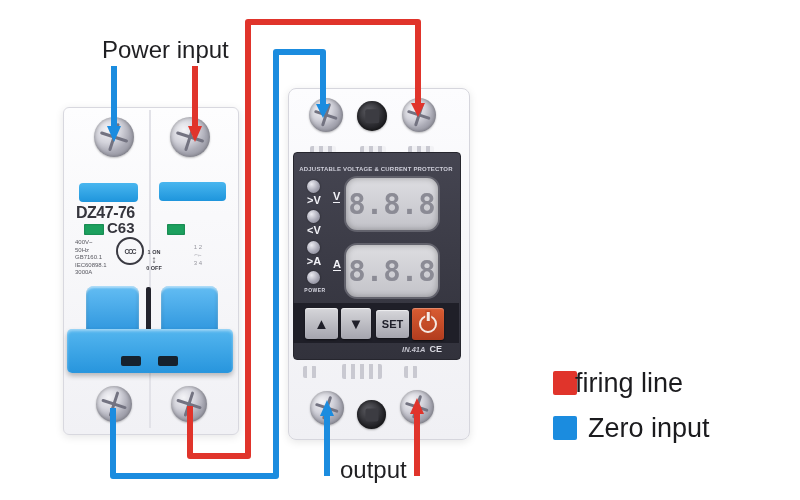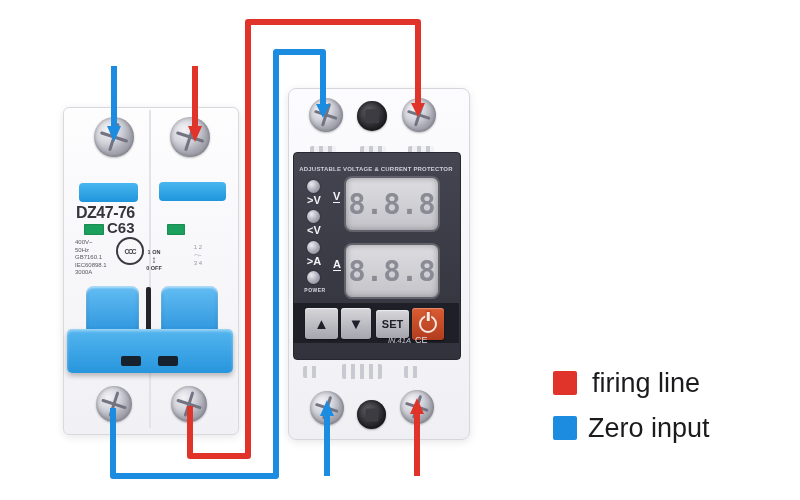--- a/index.html
+++ b/index.html
@@ -54,34 +54,34 @@
   .pt-panel{left:293px;top:152px;width:166px;height:206px;border-radius:4px;border:1px solid #26262e;
             background:linear-gradient(180deg,#454551,#32323c);}
   .pt-title{left:297px;top:166px;width:158px;text-align:center;font-size:6px;letter-spacing:.2px;
             color:#cfcfda;font-weight:bold;}
   .led{position:absolute;width:13px;height:13px;border-radius:50%;
        background:radial-gradient(circle at 35% 32%, #ececf2, #a2a2b0 60%, #83838f 100%);
        box-shadow:0 0 2px rgba(0,0,0,.5);}
   .led-lbl{position:absolute;width:32px;text-align:center;font-size:11px;font-weight:bold;color:#f2f2f7;}
   .pwr-lbl{left:296px;top:287px;width:38px;text-align:center;font-size:5px;letter-spacing:.5px;color:#d8d8e2;font-weight:bold;}
   .unit{position:absolute;font-size:11px;font-weight:bold;color:#f2f2f7;border-bottom:1.5px solid #f2f2f7;line-height:12px;}
-  .seg{position:absolute;left:344px;width:92px;height:52px;border:2px solid #62626c;border-radius:8px;
+  .seg{position:absolute;left:344px;width:92px;height:52px;border:2px solid #62626c;border-radius:13px;
        background:linear-gradient(180deg,#dddde1,#c3c3c9);box-shadow:inset 0 0 6px rgba(0,0,0,.3);
        display:flex;align-items:center;justify-content:center;
        font-family:"DejaVu Sans Mono", monospace;font-weight:bold;font-size:29px;color:#8b8b95;letter-spacing:0px;}
   .pt-btnstrip{left:293px;top:303px;width:166px;height:40px;background:#1f1f28;}
   .pt-btn{position:absolute;border-radius:3px;display:flex;align-items:center;justify-content:center;
           background:linear-gradient(180deg,#d6d6da,#a5a5ae);box-shadow:0 1px 2px rgba(0,0,0,.5), inset 0 1px 1px rgba(255,255,255,.6);
           color:#20202a;font-weight:bold;}
   .pt-btn.red{background:linear-gradient(180deg,#d95c32,#b23c1e);box-shadow:0 1px 2px rgba(0,0,0,.6), inset 0 1px 1px rgba(255,255,255,.3);}
   .pwr-icon{position:relative;width:14px;height:14px;border:2px solid #f5e9e4;border-radius:50%;}
   .pwr-icon::after{content:"";position:absolute;left:50%;top:-5px;transform:translateX(-50%);
           width:2.5px;height:9px;background:#f5e9e4;box-shadow:0 0 0 1.5px #c04a26;}
-  .pt-rating{left:388px;top:335px;width:68px;text-align:left;font-size:7.5px;font-style:italic;
-             color:#c6c6d0;font-weight:normal;}
+  .pt-rating{left:388px;top:344px;width:68px;text-align:center;font-size:7.5px;font-style:italic;
+             color:#c6c6d0;font-weight:bold;}
   .pt-rating .ce{font-size:9px;margin-left:4px;color:#dcdce4;font-style:normal;}
 
   
   .note{color:#1f1f22;font-size:24px;}
   .legend-lbl{color:#1b1b1e;font-size:27px;}
   .swatch{position:absolute;width:24px;height:24px;border-radius:2px;}
   svg.wires{position:absolute;left:0;top:0;z-index:5;pointer-events:none;}
   .lbl-layer{z-index:6;}
 </style>
 </head>
@@ -198,21 +198,23 @@
     <polygon points="107,126 121,126 114,142" fill="#1b8cdf"></polygon>
     <path d="M195 66 L195 128" fill="none" stroke-width="6" stroke="#e0342b"></path>
     <polygon points="188,126 202,126 195,142" fill="#e0342b"></polygon>
 
     <path d="M327 476 L327 414" fill="none" stroke-width="6" stroke="#1b8cdf"></path>
     <polygon points="320,416 334,416 327,400" fill="#1b8cdf"></polygon>
     <path d="M417 476 L417 412" fill="none" stroke-width="6" stroke="#e0342b"></path>
     <polygon points="410,414 424,414 417,398" fill="#e0342b"></polygon>
   </svg>
 
+  <div class="abs note lbl-layer" style="left:102px;top:36px;">Power input</div>
+  <div class="abs note lbl-layer" style="left:340px;top:456px;">output</div>
 
   <div>
     <div class="swatch lbl-layer" style="left:553px;top:371px;background:#e0342b;"></div>
-    <div class="abs legend-lbl lbl-layer" style="left:592px;top:368px;">firing line</div>
+    <div class="abs legend-lbl lbl-layer" style="left:575px;top:368px;">firing line</div>
     <div class="swatch lbl-layer" style="left:553px;top:416px;background:#1b8cdf;"></div>
     <div class="abs legend-lbl lbl-layer" style="left:588px;top:413px;">Zero input</div>
   </div>
 
 </div>
 
 </body></html>

